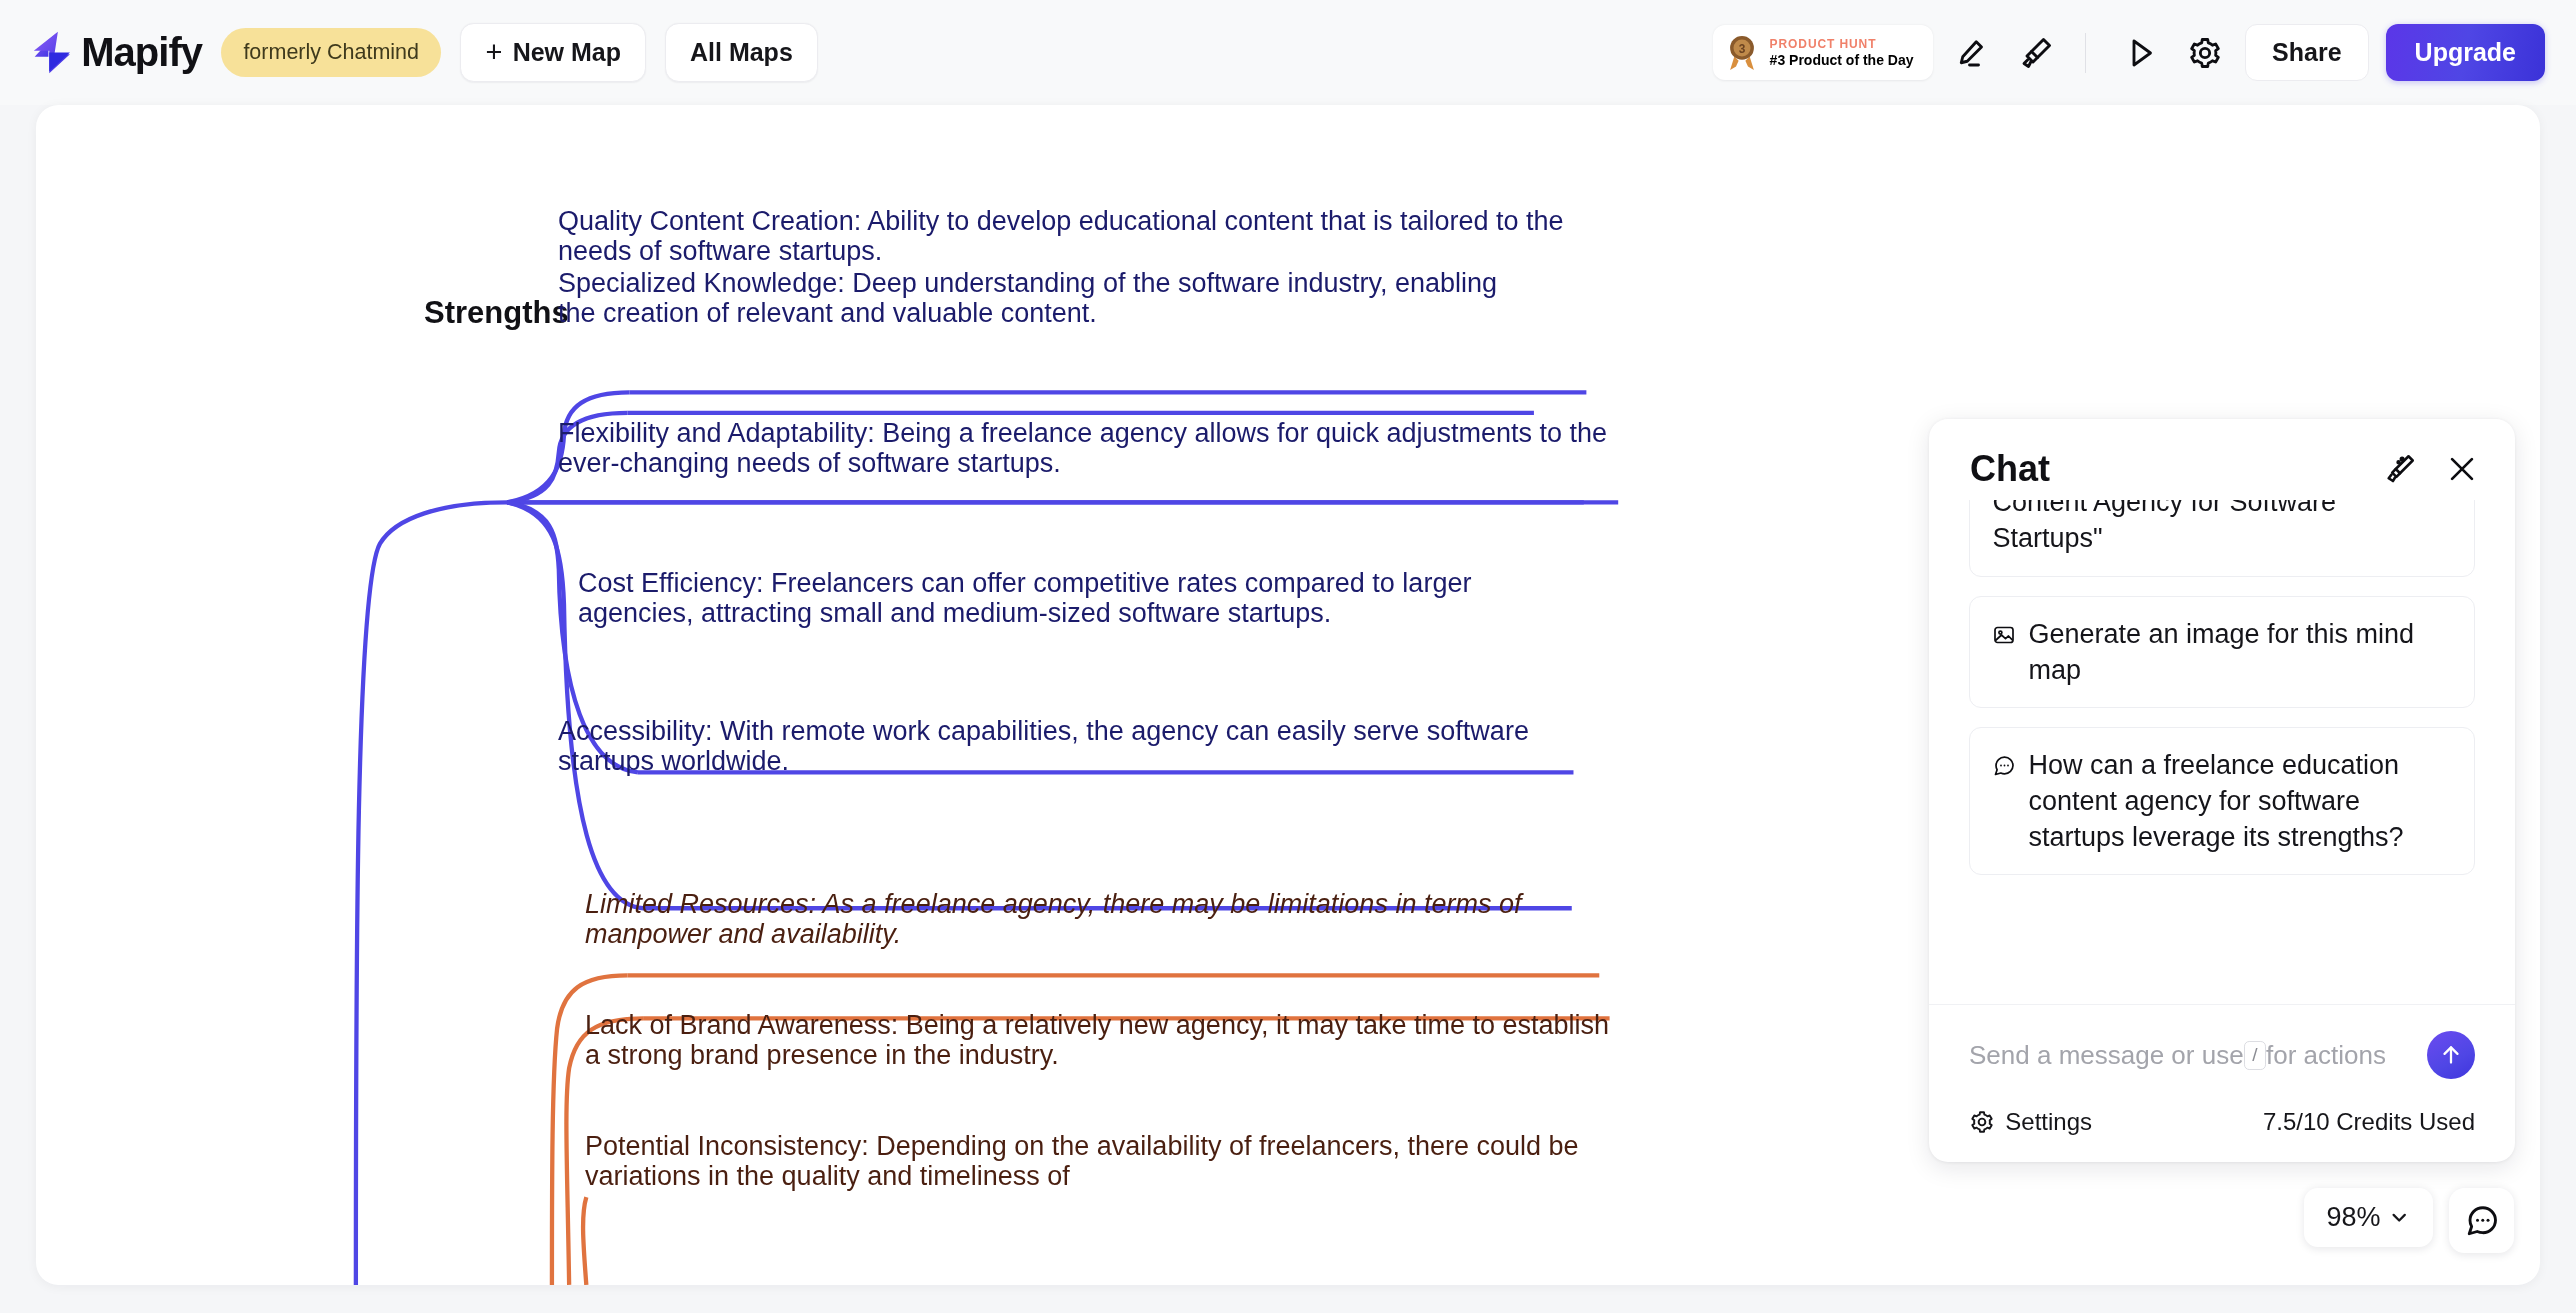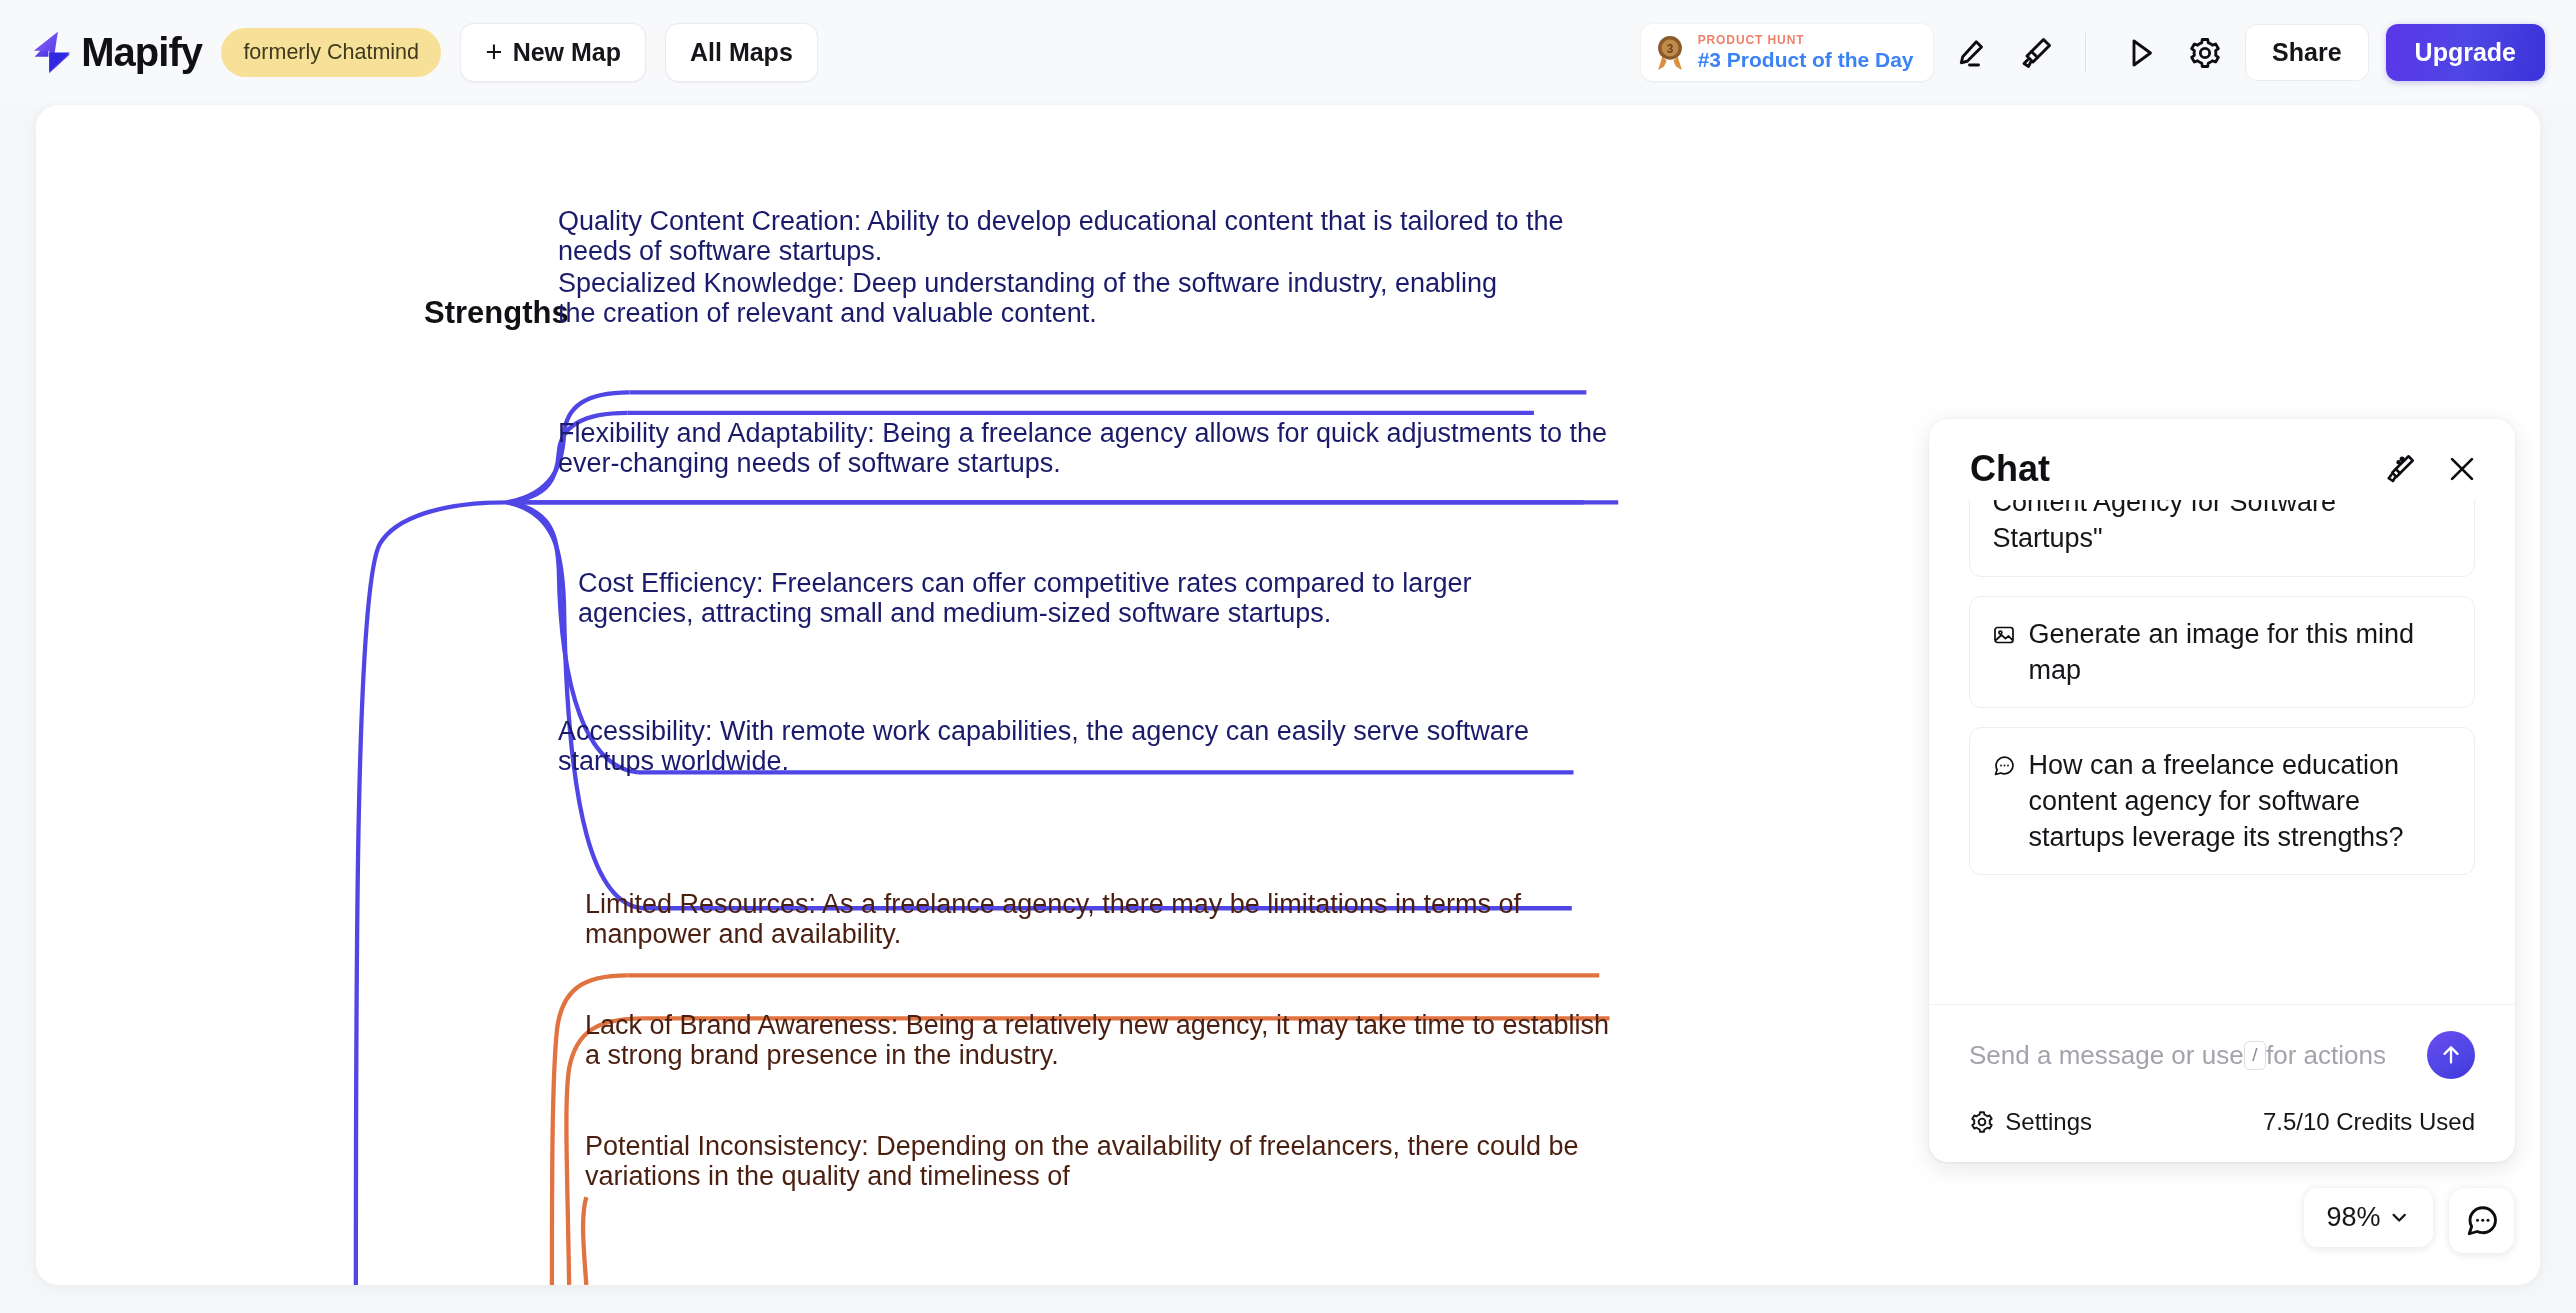--- a/index.html
+++ b/index.html
@@ -61,21 +61,21 @@
     display: flex; align-items: center; gap: 10.3px;
     box-shadow: 0 0.9px 2.6px rgba(16,18,30,.07);
     cursor: pointer;
   }
   .ph-medal { width: 34px; height: 38px; flex: 0 0 auto; }
   .ph-texts { display: flex; flex-direction: column; gap: 1.7px; }
   .ph-kicker {
     font-size: 12px; font-weight: 700; letter-spacing: 0.9px;
     color: #f0816a;
   }
-  .ph-title { font-size: 21px; font-weight: 700; color: #3b82f6; white-space: nowrap; }
+  .ph-title { font-size: 14px; font-weight: 700; color: #000000; white-space: nowrap; }
 
   .icon-btn {
     width: 53px; height: 53px;
     display: flex; align-items: center; justify-content: center;
     cursor: pointer; border-radius: 10.3px;
     margin-left: 12px;
   }
   .hdr-divider {
     width: 0.9px; height: 40px; background: #e0e1e6; margin: 0 15.5px 0 22.4px;
   }
@@ -338,21 +338,21 @@
   <div class="node" style="left:522px; top:101px; width:1032px;">Quality Content Creation: Ability to develop educational content that is tailored to the needs of software startups.</div>
 
   <div class="node" style="left:522px; top:163px; width:980px;">Specialized Knowledge: Deep understanding of the software industry, enabling the creation of relevant and valuable content.</div>
 
   <div class="node" style="left:522px; top:313px; width:1062px;">Flexibility and Adaptability: Being a freelance agency allows for quick adjustments to the ever-changing needs of software startups.</div>
 
   <div class="node" style="left:522px; top:463px; width:1019px;padding-left:20px;">Cost Efficiency: Freelancers can offer competitive rates compared to larger agencies, attracting small and medium-sized software startups.</div>
 
   <div class="node" style="left:522px; top:611px; width:1016px;">Accessibility: With remote work capabilities, the agency can easily serve software startups worldwide.</div>
 
-  <div class="node weak" style="left:549px; top:784px; width:1015px;">Limited Resources: As a freelance agency, there may be limitations in terms of manpower and availability.</div>
+  <div class="node weak" style="left:549px; top:784px; width:1015px;font-style:italic;">Limited Resources: As a freelance agency, there may be limitations in terms of manpower and availability.</div>
 
   <div class="node weak" style="left:549px; top:905px; width:1027px;">Lack of Brand Awareness: Being a relatively new agency, it may take time to establish a strong brand presence in the industry.</div>
 
   <div class="node weak" style="left:549px; top:1026px; width:1015px;">Potential Inconsistency: Depending on the availability of freelancers, there could be variations in the quality and timeliness of</div>
 </div>
 
 <div class="chat-panel">
 
   <div class="chat-head">
     <div class="chat-title">Chat</div>

